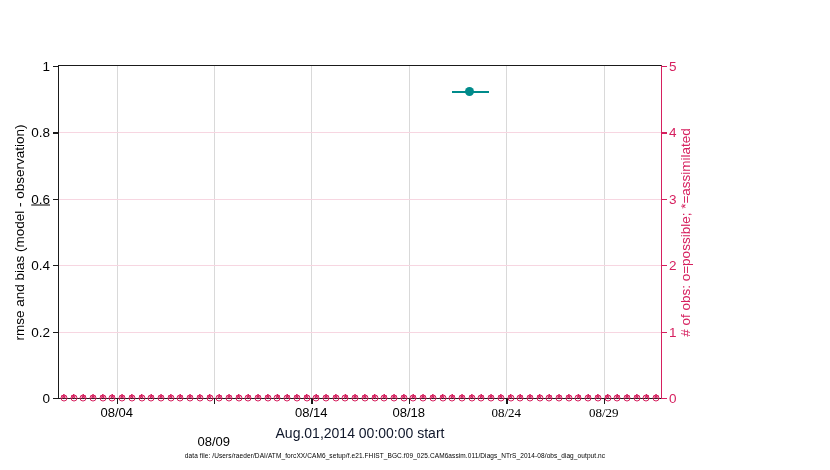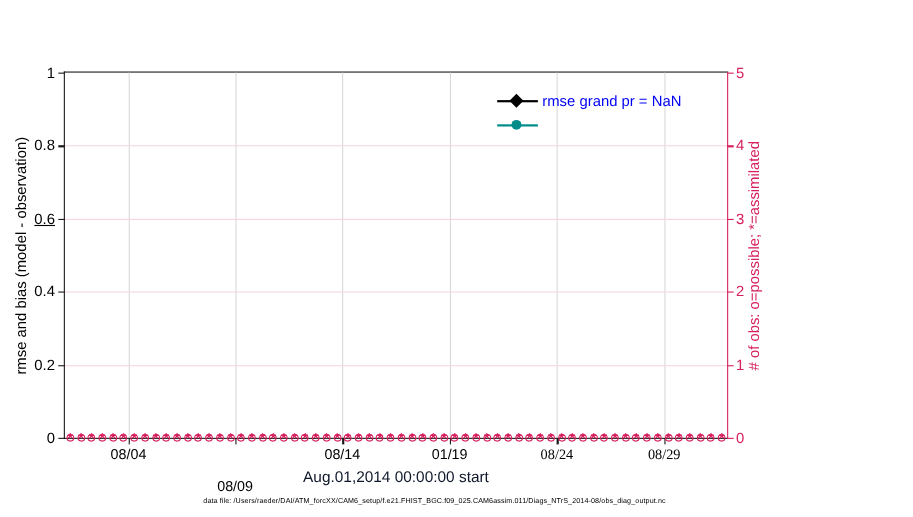--- a/index.html
+++ b/index.html
@@ -320,21 +320,21 @@
         <div class="ylabel-right" style="top: 0%;">5</div>
       </div>
     <div id="ticks-bottom-holder">
         <div class="tick-bottom" style="left: 9.6%;"></div>
         <div class="xlabel-bottom" style="left: 9.6%;">08/04</div>
         <div class="tick-bottom" style="left: 25.7%;"></div>
         <div class="xlabel-bottom" style="left: 25.7%; margin-top: 36px;">08/09</div>
         <div class="tick-bottom" style="left: 41.9%;"></div>
         <div class="xlabel-bottom" style="left: 41.9%;">08/14</div>
         <div class="tick-bottom" style="left: 58.1%;"></div>
-        <div class="xlabel-bottom" style="left: 58.1%;">01/19</div>
+        <div class="xlabel-bottom" style="left: 58.1%;">08/18</div>
         <div class="tick-bottom" style="left: 74.3%;"></div>
         <div class="xlabel-bottom" style="left: 74.3%; font-family: Liberation Serif, serif;">08/24</div>
         <div class="tick-bottom" style="left: 90.5%;"></div>
         <div class="xlabel-bottom" style="left: 90.5%; font-family: Liberation Serif, serif;">08/29</div>
       </div>
     <div id="obs-band">
         <div class="obs-marker possible" style="left: 0.806452%; top: 0px;"></div>
         <div class="obs-marker assimilated" style="left: 0.806452%; top: 0px;">*</div>
         <div class="obs-marker possible" style="left: 2.41935%; top: 0px;"></div>
         <div class="obs-marker assimilated" style="left: 2.41935%; top: 0px;">*</div>
@@ -457,27 +457,20 @@
         <div class="obs-marker possible" style="left: 97.5806%; top: 0px;"></div>
         <div class="obs-marker assimilated" style="left: 97.5806%; top: 0px;">*</div>
         <div class="obs-marker possible" style="left: 99.1935%; top: 0px;"></div>
         <div class="obs-marker assimilated" style="left: 99.1935%; top: 0px;">*</div>
       </div>
   </div>
 
   <div id="legend">
     <div class="legend-row">
       <span class="legend-sample">
-        <span class="legend-line" style="background:#000000"></span>
-        <span class="legend-marker diamond" style="background:#000000"></span>
-      </span>
-      <span class="legend-text">rmse grand pr = NaN</span>
-    </div>
-    <div class="legend-row">
-      <span class="legend-sample">
         <span class="legend-line" style="background:#008B8B"></span>
         <span class="legend-marker circle" style="background:#008B8B"></span>
       </span>
     </div>
   </div>
 
   <div id="xlabel-axis-title">Aug.01,2014 00:00:00 start</div>
 
   <div id="footer">data file: /Users/raeder/DAI/ATM_forcXX/CAM6_setup/f.e21.FHIST_BGC.f09_025.CAM6assim.011/Diags_NTrS_2014-08/obs_diag_output.nc</div>
 

